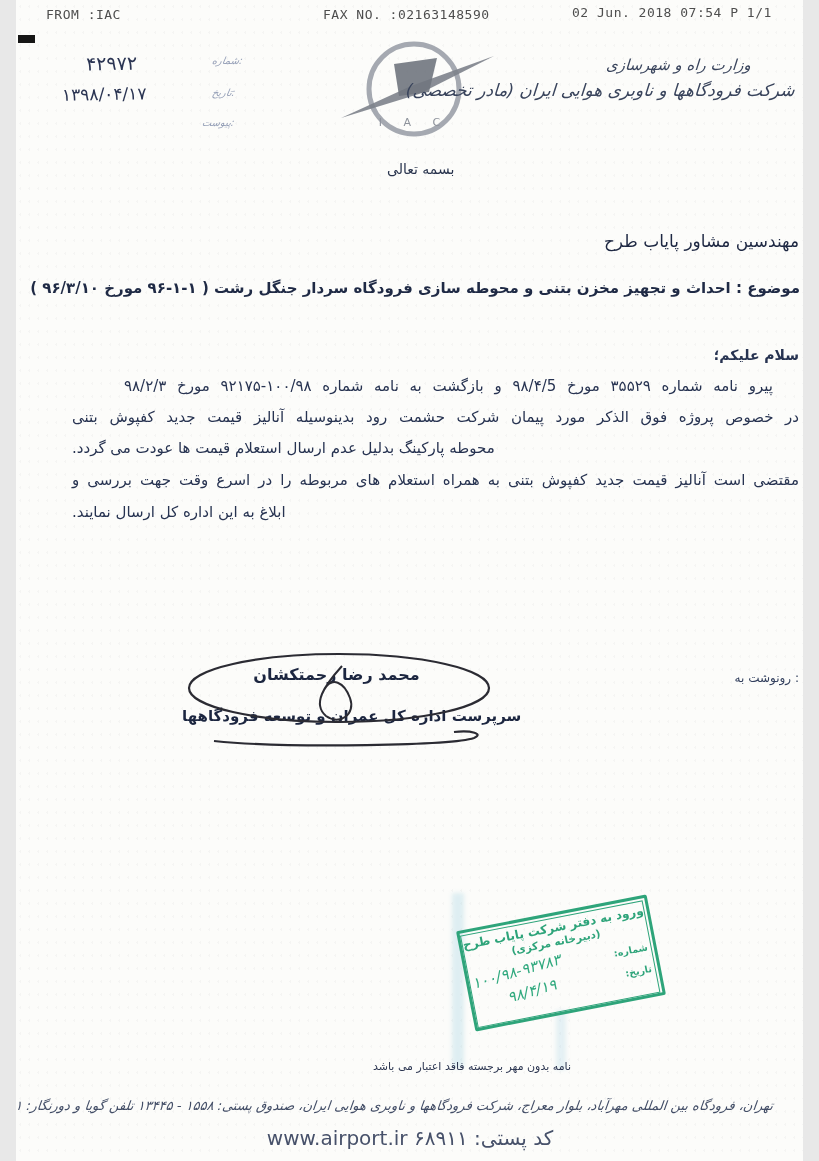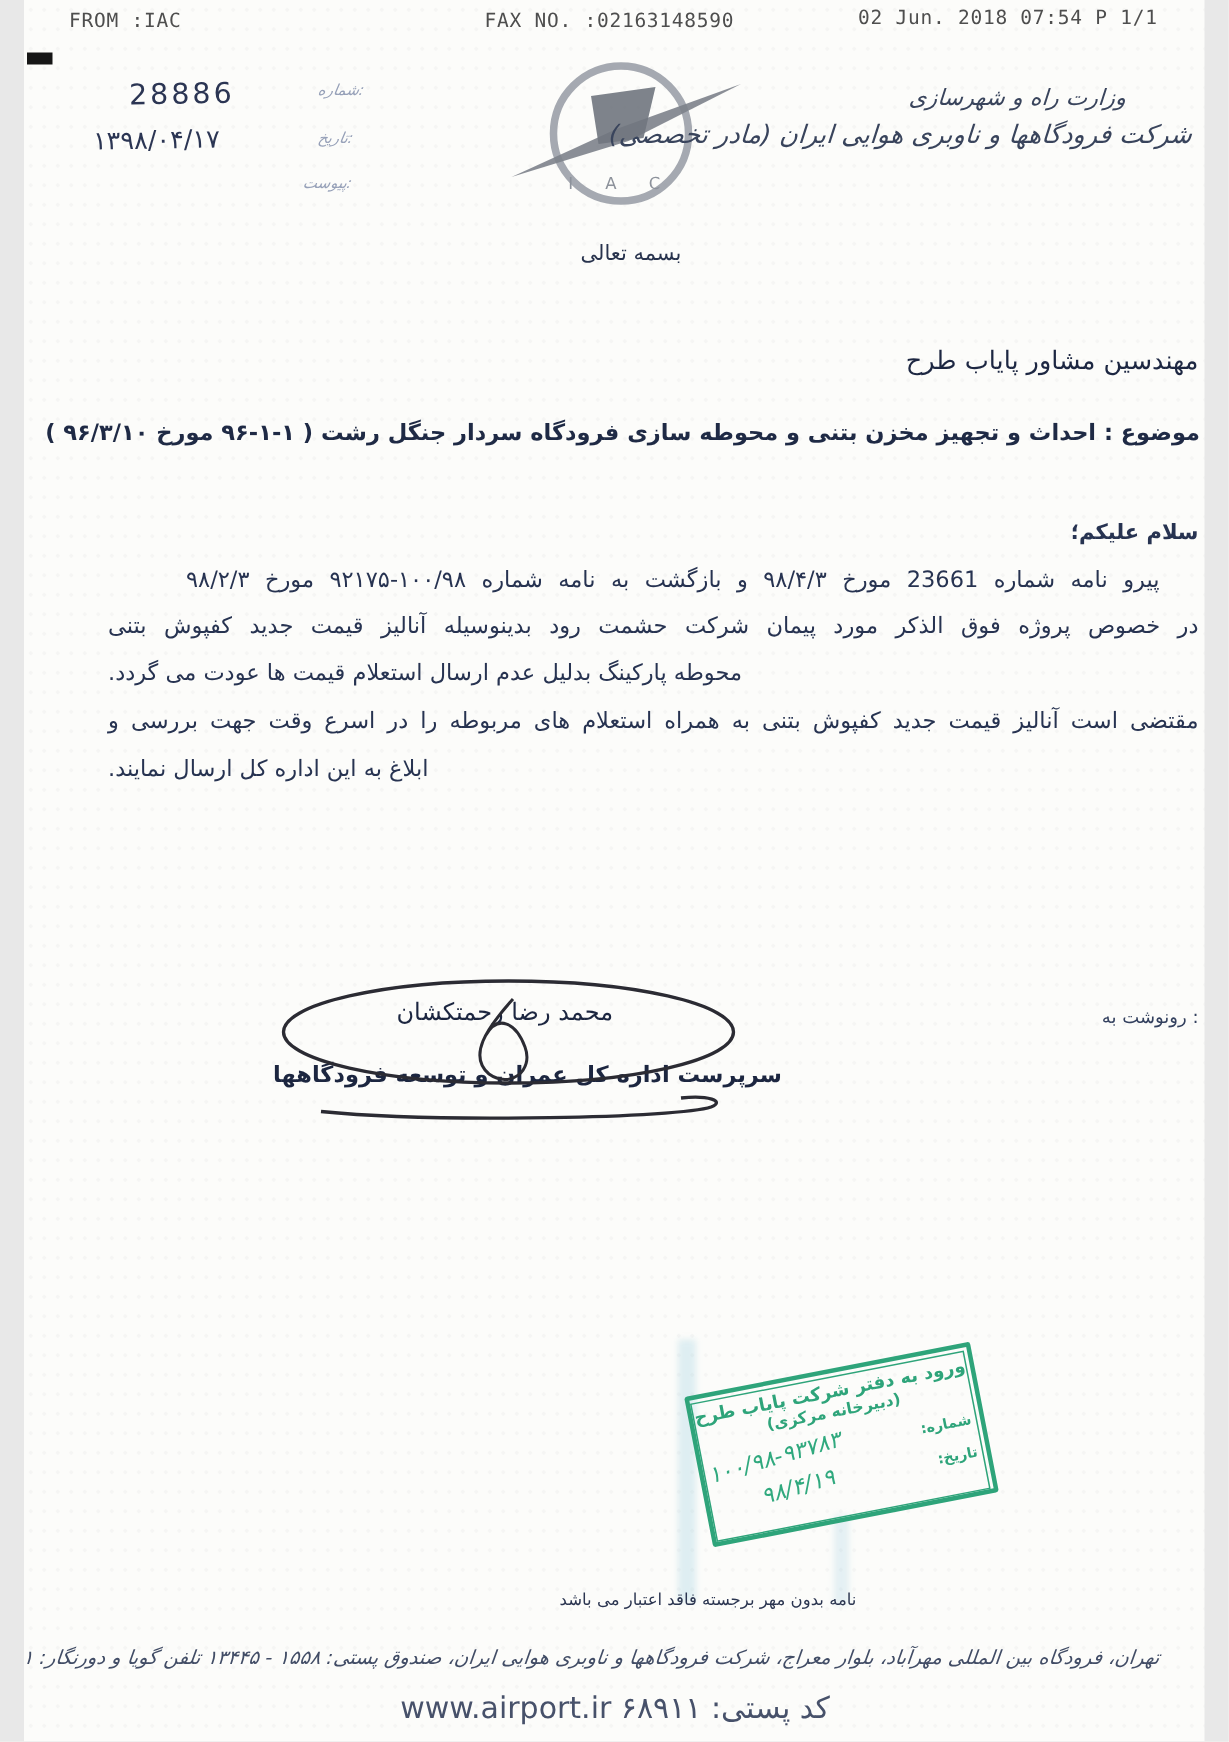--- a/index.html
+++ b/index.html
@@ -27,21 +27,21 @@
   .subject{left:56px;right:3px;top:279px;font-size:15px;font-weight:bold;color:#1f2a45;
            direction:rtl;text-align:justify;text-align-last:justify;white-space:nowrap;}
   .bodyline{font-size:15px;color:#273351;direction:rtl;}
   .just{text-align:justify;text-align-last:justify;}
   .salutation{right:4px;top:347px;font-size:14px;font-weight:bold;}
   .l1{left:108px;right:30px;top:377px;}
   .l2{left:56px;right:4px;top:408px;}
   .l3{left:56px;top:439px;white-space:nowrap;}
   .l4{left:56px;right:4px;top:471px;}
   .l5{left:56px;top:503px;white-space:nowrap;}
-  .signame{left:213px;top:665px;width:215px;text-align:center;font-size:16px;font-weight:normal;color:#1c2640;white-space:nowrap;}
+  .signame{left:213px;top:665px;width:215px;text-align:center;font-size:16px;font-weight:bold;color:#1c2640;white-space:nowrap;}
   .sigtitle{left:166px;top:707px;width:318px;text-align:center;font-size:15px;font-weight:bold;color:#1c2640;white-space:nowrap;}
   .cclabel{right:4px;top:671px;font-size:12px;color:#33405e;}
   .ccline{right:4px;top:696px;font-size:12.5px;color:#33405e;white-space:nowrap;direction:rtl;}
   .stamp{
     left:448px;top:912px;width:184px;height:92px;
     border:3px solid #2ea47a;border-radius:2px;padding:2px;
     transform:rotate(-11deg);color:#2ea47a;direction:rtl;
   }
   .stamp-inner{width:100%;height:100%;border:1px solid #2ea47a;position:relative;}
   .stamp-title{text-align:center;font-size:12px;font-weight:bold;margin-top:2px;white-space:nowrap;}
@@ -66,39 +66,39 @@
 <div class="page">
 
   <div class="abs faxline" style="left:30px;top:7px">FROM :IAC</div>
   <div class="abs faxline" style="left:307px;top:7px">FAX NO. :02163148590</div>
   <div class="abs faxline" style="left:556px;top:5px">02 Jun. 2018 07:54 P 1/1</div>
   <div class="abs dash"></div>
 
   <div class="abs reflabel" style="left:196px;top:55px">شماره:</div>
   <div class="abs reflabel" style="left:196px;top:87px">تاریخ:</div>
   <div class="abs reflabel" style="left:186px;top:117px">پیوست:</div>
-  <div class="abs hand hand-no">28886</div>
+  <div class="abs hand hand-no">۴۲۹۷۲</div>
   <div class="abs hand hand-date">۱۳۹۸/۰۴/۱۷</div>
 
   <svg class="abs" style="left:323px;top:38px" width="158" height="102" viewBox="0 0 158 102">
     <circle cx="75" cy="51" r="45" fill="none" stroke="#959aa3" stroke-width="5" opacity=".85"></circle>
     <polygon points="2,80 72,48 155,18 80,56" fill="#7d828b" opacity=".9"></polygon>
     <polygon points="55,26 98,20 90,54 60,58" fill="#70757e" opacity=".9"></polygon>
     <text x="75" y="88" text-anchor="middle" font-size="11" letter-spacing="9" fill="#8d929b">I A C</text>
   </svg>
 
   <div class="abs callig ministry">وزارت راه و شهرسازی</div>
   <div class="abs callig company">شرکت فرودگاهها و ناوبری هوایی ایران (مادر تخصصی)</div>
 
   <div class="abs bismillah">بسمه تعالی</div>
   <div class="abs recipient">مهندسین مشاور پایاب طرح</div>
   <div class="abs subject">موضوع : احداث و تجهیز مخزن بتنی و محوطه سازی فرودگاه سردار جنگل رشت ( ۱-۱-۹۶ مورخ ۹۶/۳/۱۰ )</div>
 
   <div class="abs bodyline salutation">سلام علیکم؛</div>
-  <div class="abs bodyline just l1">پیرو نامه شماره 23661 مورخ ۹۸/۴/۳ و بازگشت به نامه شماره ۱۰۰/۹۸-۹۲۱۷۵ مورخ ۹۸/۲/۳</div>
+  <div class="abs bodyline just l1">پیرو نامه شماره ۳۵۵۲۹ مورخ ۹۸/۴/5 و بازگشت به نامه شماره ۱۰۰/۹۸-۹۲۱۷۵ مورخ ۹۸/۲/۳</div>
   <div class="abs bodyline just l2">در خصوص پروژه فوق الذکر مورد پیمان شرکت حشمت رود بدینوسیله آنالیز قیمت جدید کفپوش بتنی</div>
   <div class="abs bodyline l3">محوطه پارکینگ بدلیل عدم ارسال استعلام قیمت ها عودت می گردد.</div>
   <div class="abs bodyline l5">ابلاغ به این اداره کل ارسال نمایند.</div>
   <div class="abs bodyline just l4">مقتضی است آنالیز قیمت جدید کفپوش بتنی به همراه استعلام های مربوطه را در اسرع وقت جهت بررسی و</div>
 
   <div class="abs signame">محمد رضا رحمتکشان</div>
   <div class="abs sigtitle">سرپرست اداره کل عمران و توسعه فرودگاهها</div>
   <svg class="abs" style="left:158px;top:646px" width="345" height="112" viewBox="0 0 345 112">
     <ellipse cx="165" cy="42" rx="150" ry="34" fill="none" stroke="#2b2b33" stroke-width="2.2"></ellipse>
     <path d="M168,20 C150,40 138,58 152,70 C166,80 182,68 176,52 C170,36 158,30 150,44" fill="none" stroke="#2b2b33" stroke-width="2"></path>

